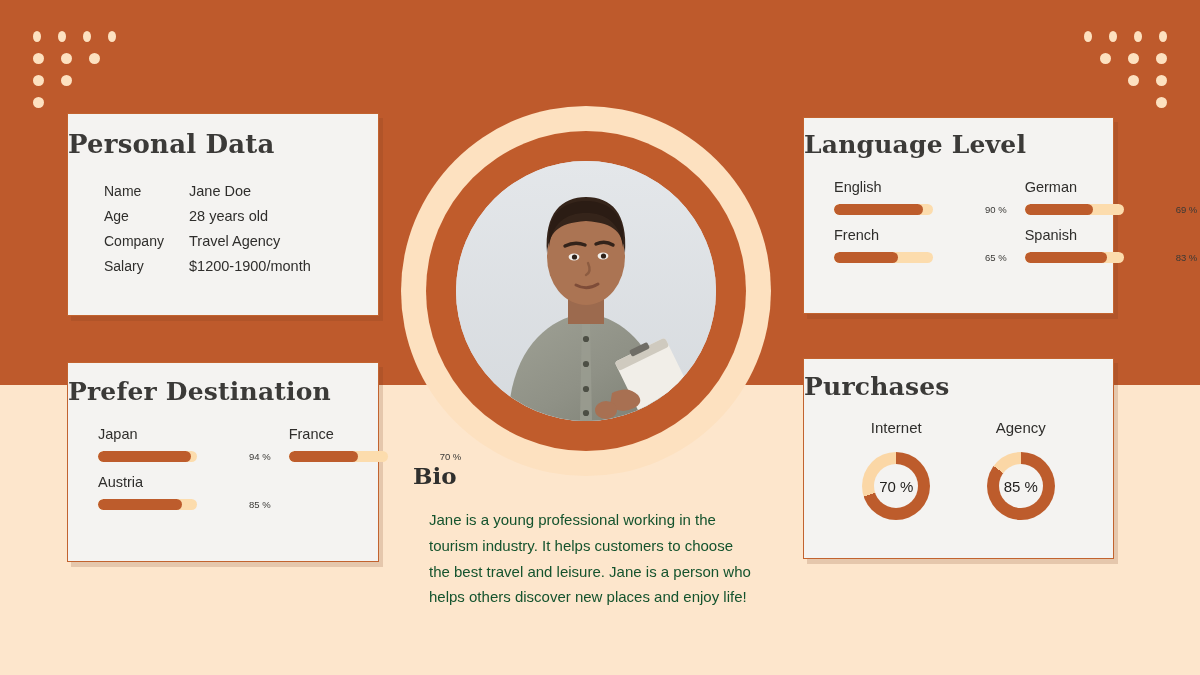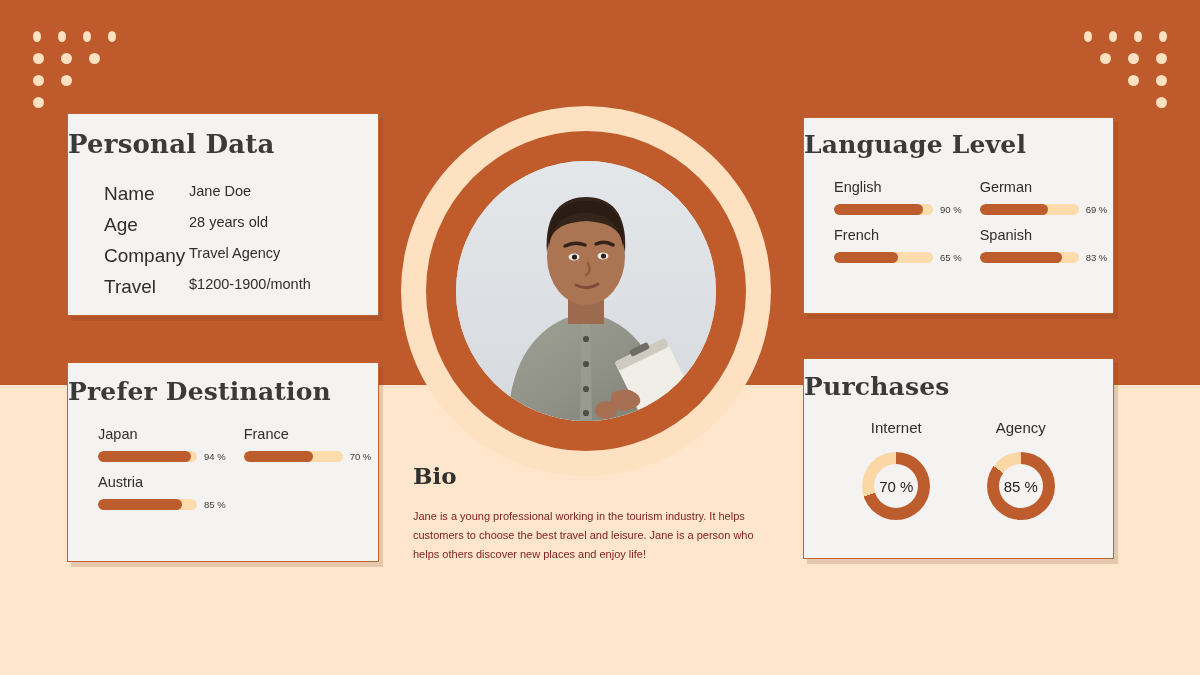--- a/index.html
+++ b/index.html
@@ -36,42 +36,42 @@
     font-family:"DejaVu Serif", serif;
     font-weight:bold;color:#3b3a38;text-align:left;
     font-size:25px;letter-spacing:.2px;
   }
 
   
   #card-personal{left:67px;top:113px;width:312px;height:203px;}
   #card-personal .card-title{margin-top:15px;font-size:26px;}
   .pd-table{margin:24px 0 0 36px;}
   .pd-row{display:flex;margin-bottom:9px;}
-  .pd-label{width:85px;font-size:19px;color:#2f2e2c;}
+  .pd-label{width:85px;font-size:14px;color:#2f2e2c;}
   .pd-value{font-size:14.5px;color:#2f2e2c;}
 
   
   #card-language{left:803px;top:117px;width:311px;height:197px;}
   #card-language .card-title{margin-top:12px;}
   
   #card-destination{left:67px;top:362px;width:312px;height:200px;}
   #card-destination .card-title{margin-top:14px;}
   
   #card-purchases{left:803px;top:358px;width:311px;height:201px;}
   #card-purchases .card-title{margin-top:13px;}
 
   
   .bar-grid{
     display:grid;grid-template-columns:1fr 1fr;
     column-gap:18px;row-gap:12px;
     margin:20px 24px 0 30px;
   }
   .bar-item{}
   .bar-name{font-size:14.5px;color:#2f2e2c;margin-bottom:9px;}
-  .bar-line{display:flex;align-items:flex-end;}
+  .bar-line{display:flex;align-items:flex-end;gap:45px;}
   .bar-track{
     width:99px;height:11px;border-radius:6px;background:#fcdcad;
     position:relative;overflow:hidden;flex:none;
   }
   .bar-fill{position:absolute;left:0;top:0;height:11px;border-radius:6px;background:#bd5c2c;}
   .bar-pct{font-size:9.5px;color:#3a3936;margin-left:7px;white-space:nowrap;}
 
   
   .donut-wrap{display:flex;justify-content:space-around;margin:18px 30px 0 30px;}
   .donut-col{display:flex;flex-direction:column;align-items:center;}
@@ -103,21 +103,21 @@
     border-radius:50%;overflow:hidden;background:#dfe2e6;
   }
   .photo-inner svg{display:block;}
 
   
   .bio{position:absolute;left:413px;top:462px;width:360px;}
   .bio-title{
     font-family:"DejaVu Serif", serif;font-weight:bold;
     font-size:23px;color:#30302e;margin:0 0 18px 0;
   }
-  .bio-text{font-size:11px;line-height:1.72;color:#7f1d1d;margin:0;}
+  .bio-text{font-size:15px;line-height:1.72;color:#14532d;margin:16px;}
 </style>
 </head>
 <body>
 
 <div class="stage">
 
   <div class="bg-top"></div>
   <div class="bg-bottom"></div>
 
   <div class="dots left dots-left" id="dots-left">
@@ -170,21 +170,21 @@
         </div>
         <div class="pd-row">
           <div class="pd-label">Age</div>
           <div class="pd-value">28 years old</div>
         </div>
         <div class="pd-row">
           <div class="pd-label">Company</div>
           <div class="pd-value">Travel Agency</div>
         </div>
         <div class="pd-row">
-          <div class="pd-label">Travel</div>
+          <div class="pd-label">Salary</div>
           <div class="pd-value">$1200-1900/month</div>
         </div>
       </div>
   </div>
 
   <div class="card" id="card-language">
     <div class="card-title">Language Level</div>
     <div class="bar-grid" id="lang-grid">
         <div class="bar-item">
           <div class="bar-name">English</div>

